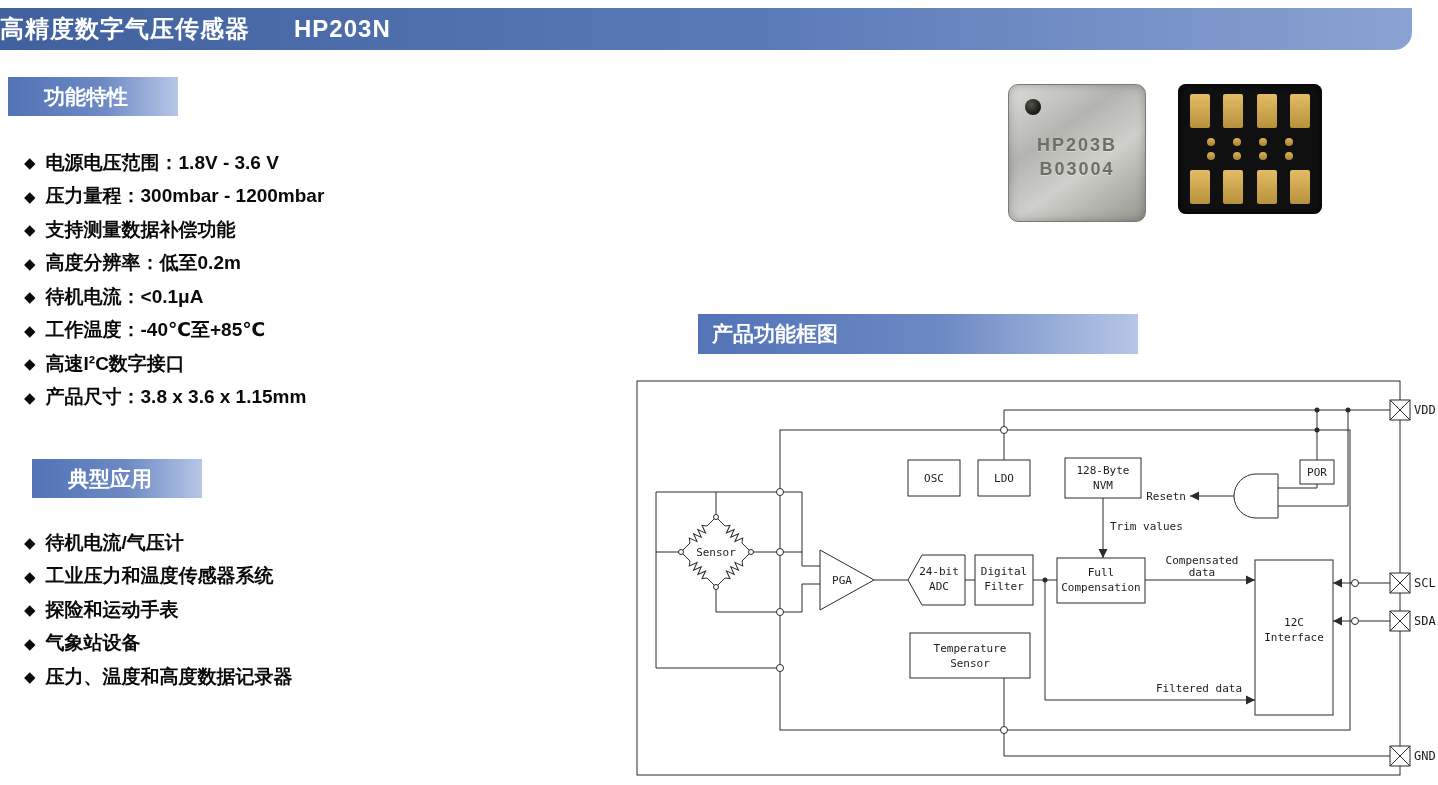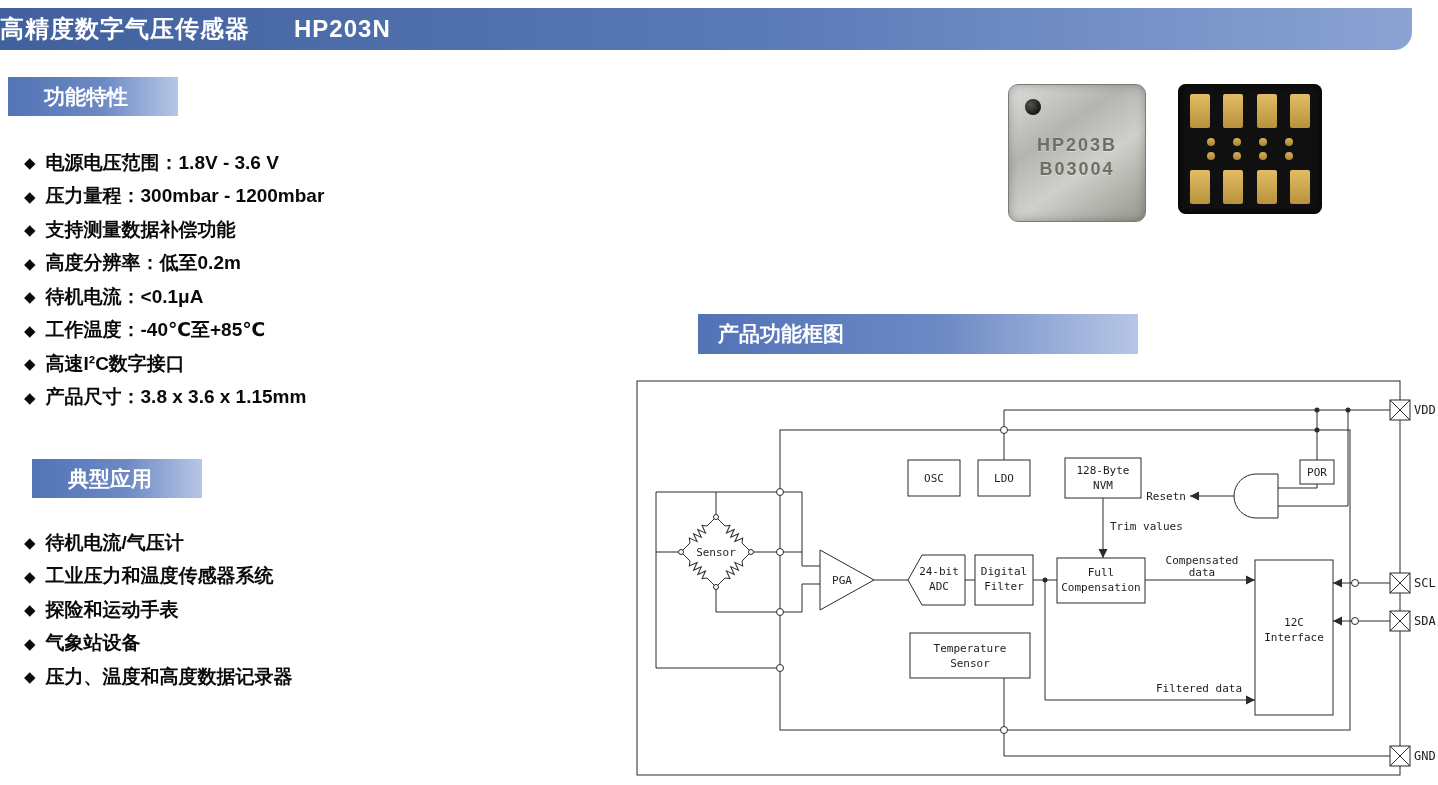--- a/index.html
+++ b/index.html
@@ -17,21 +17,21 @@
   }
 
   
   .badge{
     position:absolute;color:#fff;font-weight:bold;font-size:21px;
     display:flex;align-items:center;box-sizing:border-box;
     background:linear-gradient(90deg,#5373b7 0%,#6c89c4 55%,#b7c6e6 100%);
   }
   #badge-features{left:8px;top:77px;width:170px;height:39px;padding-left:36px;}
   #badge-apps{left:8px;top:459px;width:170px;height:39px;padding-left:36px;margin-left:24px;}
-  #badge-diagram{left:698px;top:314px;width:440px;height:40px;padding-left:20px;}
+  #badge-diagram{left:698px;top:314px;width:440px;height:40px;padding-left:14px;}
 
   
   .feature-list{position:absolute;left:24px;margin:0;padding:0;list-style:none;
     font-size:19px;font-weight:bold;color:#0a0a0a;}
   #features-list{top:146px;}
   #apps-list{top:526px;}
   .feature-list li{display:flex;align-items:center;height:33.5px;white-space:nowrap;}
   .bullet{font-size:15px;margin-right:10px;line-height:1;}
 
   

